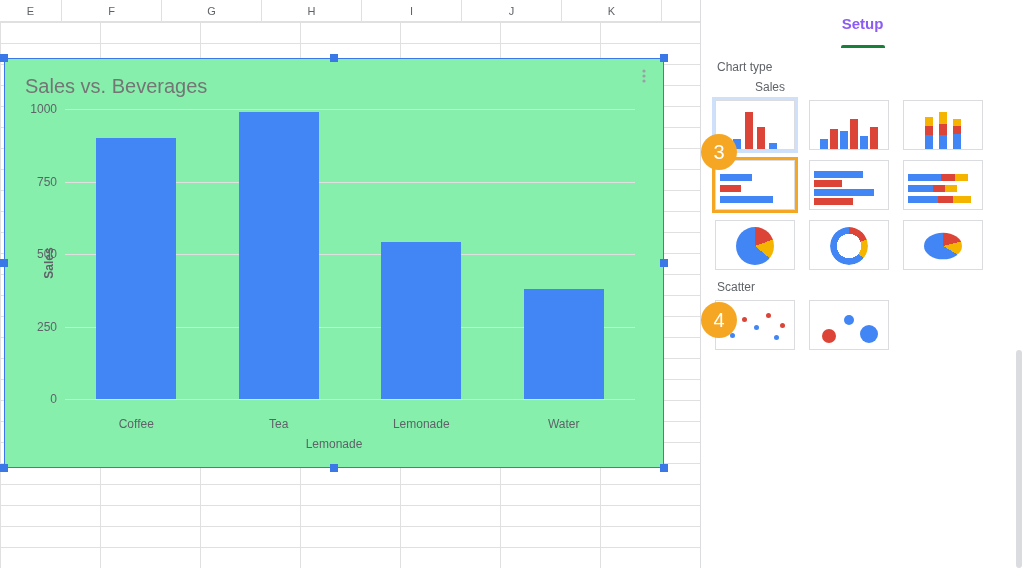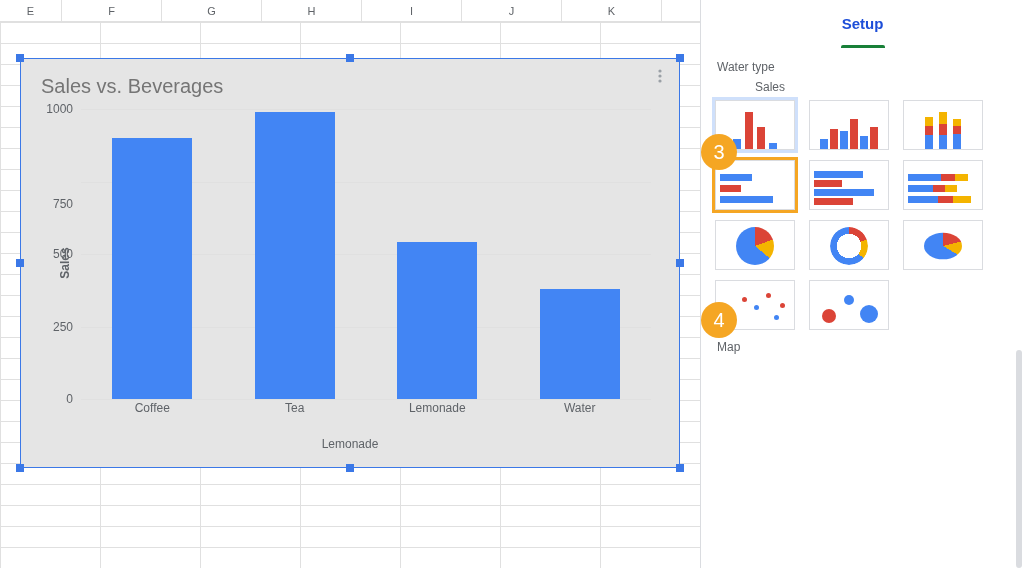--- a/index.html
+++ b/index.html
@@ -9,50 +9,50 @@
   .sheet { position: absolute; left: 0; top: 0; width: 700px; height: 568px; }
   .col-headers { display: flex; height: 22px; border-bottom: 1px solid #e0e0e0; }
   .col-header { flex: 0 0 100px; text-align: center; font-size: 11px; color: #5f6368; line-height: 22px; border-right: 1px solid #e0e0e0; background: #fff; }
   .col-header.first { flex: 0 0 62px; }
   .grid-body { position: absolute; left: 0; top: 22px; right: 0; bottom: 0;
     background-image: linear-gradient(to right, #e0e0e0 1px, transparent 1px),
                       linear-gradient(to bottom, #e0e0e0 1px, transparent 1px);
     background-size: 100px 21px; }
 
   
-  .chart-wrap { position: absolute; left: 20px; top: 58px; width: 660px; height: 410px; border: 1.5px solid #3b78e7; background: #e5e5e5; }
+  .chart-wrap { position: absolute; left: 4px; top: 58px; width: 660px; height: 410px; border: 1.5px solid #3b78e7; background: #86efac; }
   .handle { position: absolute; width: 8px; height: 8px; background: #3b78e7; }
   .h-tl { left: -5px; top: -5px; } .h-tr { right: -5px; top: -5px; }
   .h-bl { left: -5px; bottom: -5px; } .h-br { right: -5px; bottom: -5px; }
   .h-tm { left: 50%; margin-left: -4px; top: -5px; }
   .h-bm { left: 50%; margin-left: -4px; bottom: -5px; }
   .h-ml { top: 50%; margin-top: -4px; left: -5px; }
   .h-mr { top: 50%; margin-top: -4px; right: -5px; }
 
   .chart-menu { position: absolute; top: 8px; right: 10px; width: 18px; height: 18px; cursor: pointer; color: #9aa0a6; font-size: 13px; letter-spacing: 1px; line-height: 5px; text-align: center; }
   .chart-title { position: absolute; left: 20px; top: 16px; font-size: 20px; color: #757575; }
 
   .plot-area { position: absolute; left: 60px; top: 50px; width: 570px; height: 290px; }
   .gridline { position: absolute; left: 0; right: 0; height: 1px; background: #e0e0e0; }
   .y-tick { position: absolute; right: 100%; margin-right: 8px; transform: translateY(-50%); font-size: 12px; color: #5f6368; white-space: nowrap; }
   .bars { position: absolute; left: 0; right: 0; bottom: 0; top: 0; display: flex; justify-content: space-around; align-items: flex-end; }
   .bar-slot { width: 14%; display: flex; flex-direction: column; align-items: center; }
   .bar { width: 100%; background: #4285f4; }
-  .x-tick { position: absolute; top: 100%; margin-top: 2px; font-size: 12px; color: #5f6368; width: 25%; text-align: center; }
+  .x-tick { position: absolute; top: 100%; margin-top: 18px; font-size: 12px; color: #5f6368; width: 25%; text-align: center; }
   .y-label { position: absolute; left: 28px; top: 50%; transform: translateY(-50%) rotate(-90deg); font-size: 12px; color: #5f6368; font-weight: bold; }
   .x-label { position: absolute; left: 0; right: 0; bottom: 16px; text-align: center; font-size: 12px; color: #5f6368; }
 
   
   .sidebar { position: absolute; right: 0; top: 0; width: 324px; height: 568px; border-left: 1px solid #dadce0; background: #fff; overflow: hidden; }
   .scroller-track { position: absolute; left: -10px; top: 0; width: 10px; height: 100%; }
   .sidebar-scroller-thumb { position: absolute; right: 2px; top: 350px; width: 6px; height: 218px; background: #dadce0; border-radius: 3px; }
 
   .tabs { display: flex; height: 48px; }
   .tab { flex: 1; text-align: center; line-height: 48px; font-size: 15px; color: #5f6368; cursor: pointer; }
-  .tab.active { color: #1d4ed8; font-weight: 600; }
+  .tab.active { color: #8b5cf6; font-weight: 600; }
   .tab.active .underline { display: block; width: 44px; height: 3px; background: #188038; margin: -3px auto 0; border-radius: 2px 2px 0 0; }
   .tab .underline { display: none; }
 
   .panel { padding: 10px 14px 0 14px; }
   .field-label { font-size: 12px; color: #5f6368; margin: 2px 0 6px 2px; }
 
   .chart-type-select { height: 42px; border: 3px solid #f5a623; border-radius: 4px; background: #ececec; display: flex; align-items: center; padding: 0 10px; cursor: pointer; margin-bottom: 8px; }
   .chart-type-select .mini-icon { width: 18px; height: 14px; display: flex; align-items: flex-end; gap: 2px; margin-right: 10px; }
   .chart-type-select .mini-icon span { width: 4px; background: #5f6368; display: inline-block; }
   .chart-type-select .label { flex: 1; font-size: 14px; color: #3c4043; }
@@ -116,21 +116,21 @@
   <div class="y-label">Sales</div>
 
   <div class="plot-area" id="plot-area">
       <div class="gridline" style="top: 290px;"></div>
       <div class="y-tick" style="top: 290px;">0</div>
       <div class="gridline" style="top: 217.5px;"></div>
       <div class="y-tick" style="top: 217.5px;">250</div>
       <div class="gridline" style="top: 145px;"></div>
       <div class="y-tick" style="top: 145px;">500</div>
       <div class="gridline" style="top: 72.5px;"></div>
-      <div class="y-tick" style="top: 72.5px; margin-top: 22px;">750</div>
+      <div class="y-tick" style="top: 72.5px;">750</div>
       <div class="gridline" style="top: 0px;"></div>
       <div class="y-tick" style="top: 0px;">1000</div>
       <div class="x-tick" style="left: 0%;">Coffee</div>
       <div class="x-tick" style="left: 25%;">Tea</div>
       <div class="x-tick" style="left: 50%;">Lemonade</div>
       <div class="x-tick" style="left: 75%;">Water</div>
       <div class="bars">
         <div class="bar-slot" style="position: relative;">
           <div class="bar" style="height: 261px;"></div>
         </div>
@@ -156,21 +156,21 @@
   <div class="sidebar-scroller-thumb"></div>
 
   <div class="tabs">
     <div class="tab active">
       <span>Setup</span>
       <span class="underline"></span>
     </div>
   </div>
 
   <div class="panel">
-    <div class="field-label">Water type</div>
+    <div class="field-label">Chart type</div>
 
 
     <div class="badge" style="left:0px; top:134px;">
       <span>3</span>
     </div>
 
     <div class="group-label">Sales</div>
     <div class="thumb-row">
       <div class="thumb selected-blue">
         <div class="glyph col-bars">
@@ -239,35 +239,35 @@
             <div class="pie-shape" style="background:conic-gradient(#db4437 0 70deg,#f4b400 70deg 130deg,#4285f4 130deg 360deg);-webkit-mask:radial-gradient(circle, transparent 45%, black 46%);mask:radial-gradient(circle, transparent 45%, black 46%)"></div>
           </div>
       </div>
       <div class="thumb">
         <div class="glyph">
             <div class="pie-shape" style="transform:scaleY(.7);background:conic-gradient(#db4437 0 70deg,#f4b400 70deg 130deg,#4285f4 130deg 360deg)"></div>
           </div>
       </div>
     </div>
 
+    <div class="group-label bar-group-label">Scatter</div>
     <div class="thumb-row">
       <div class="thumb">
         <div class="glyph scatter-dots">
           <i style="background:#4285f4;left:10px;top:28px"></i>
             <i style="background:#db4437;left:22px;top:12px"></i>
           <i style="background:#4285f4;left:34px;top:20px"></i>
             <i style="background:#db4437;left:46px;top:8px"></i>
           <i style="background:#4285f4;left:54px;top:30px"></i>
             <i style="background:#db4437;left:60px;top:18px"></i>
         </div>
       </div>
       <div class="thumb">
         <div class="glyph scatter-dots">
           <i style="background:#db4437;width:14px;height:14px;left:8px;top:24px"></i>
           <i style="background:#4285f4;width:10px;height:10px;left:30px;top:10px"></i>
           <i style="background:#4285f4;width:18px;height:18px;left:46px;top:20px"></i>
         </div>
       </div>
     </div>
 
-    <div class="group-label bar-group-label">Map</div>
   </div>
 </div>
 
 </body></html>

